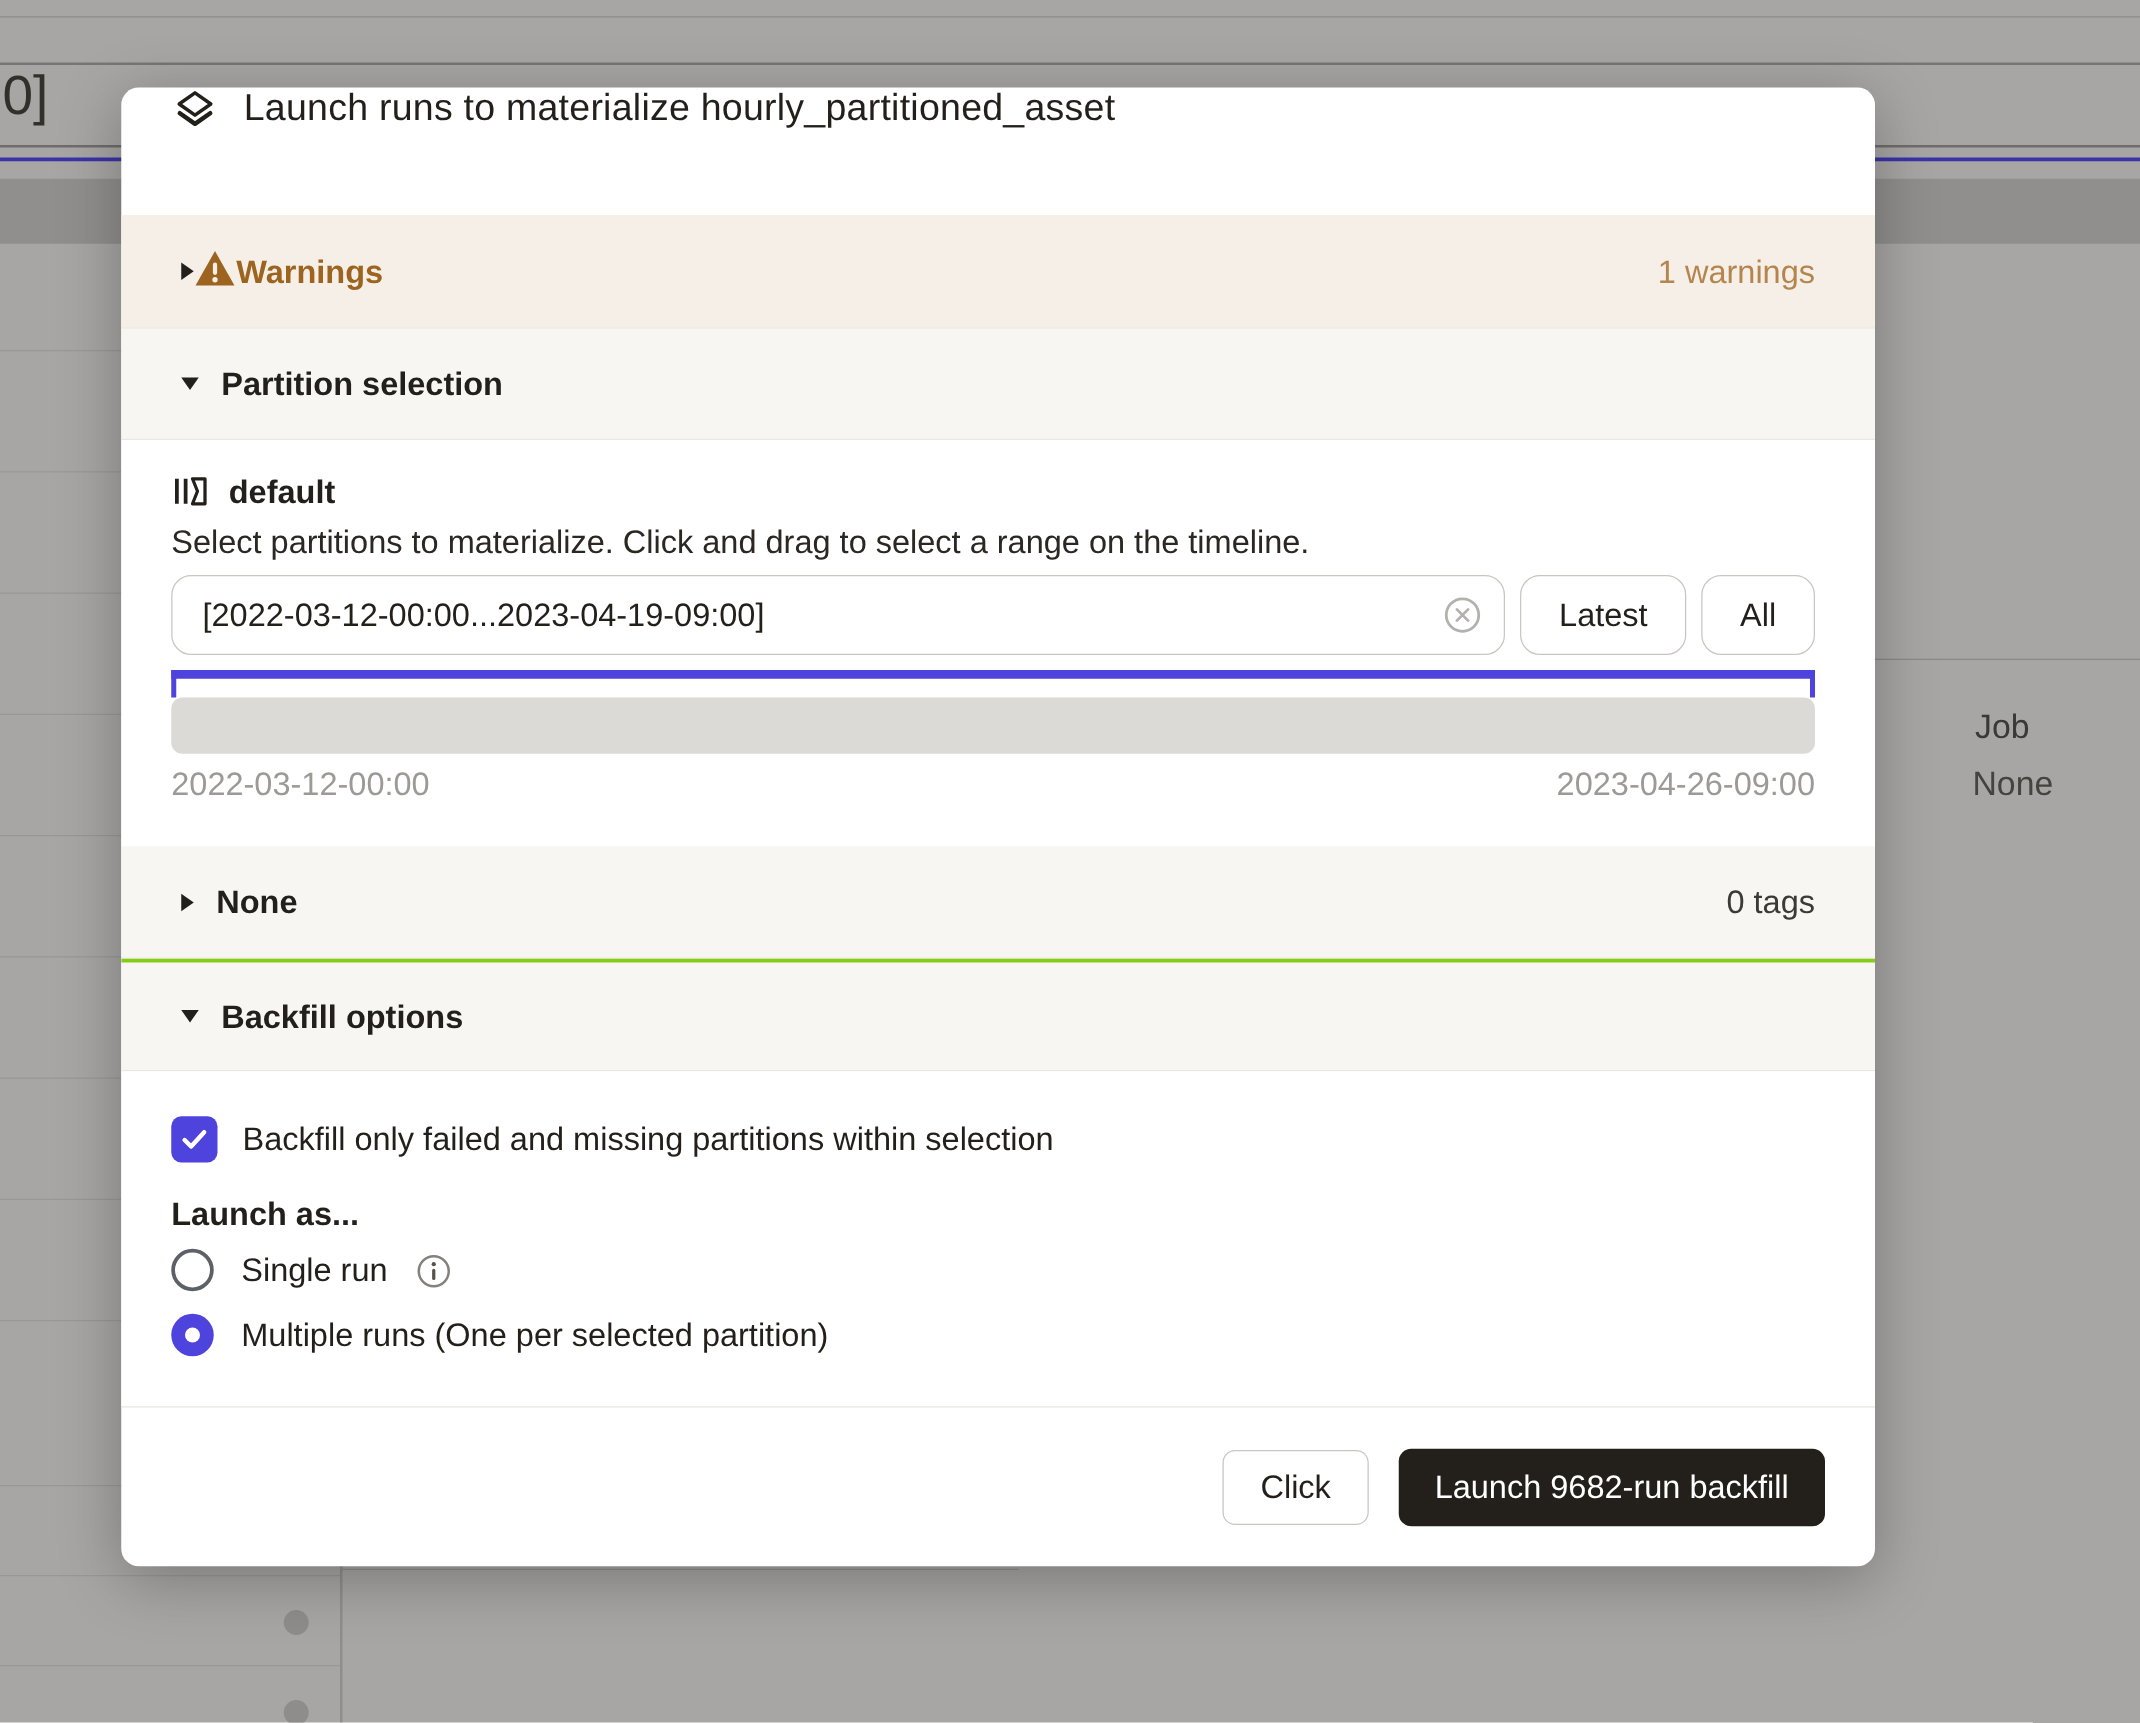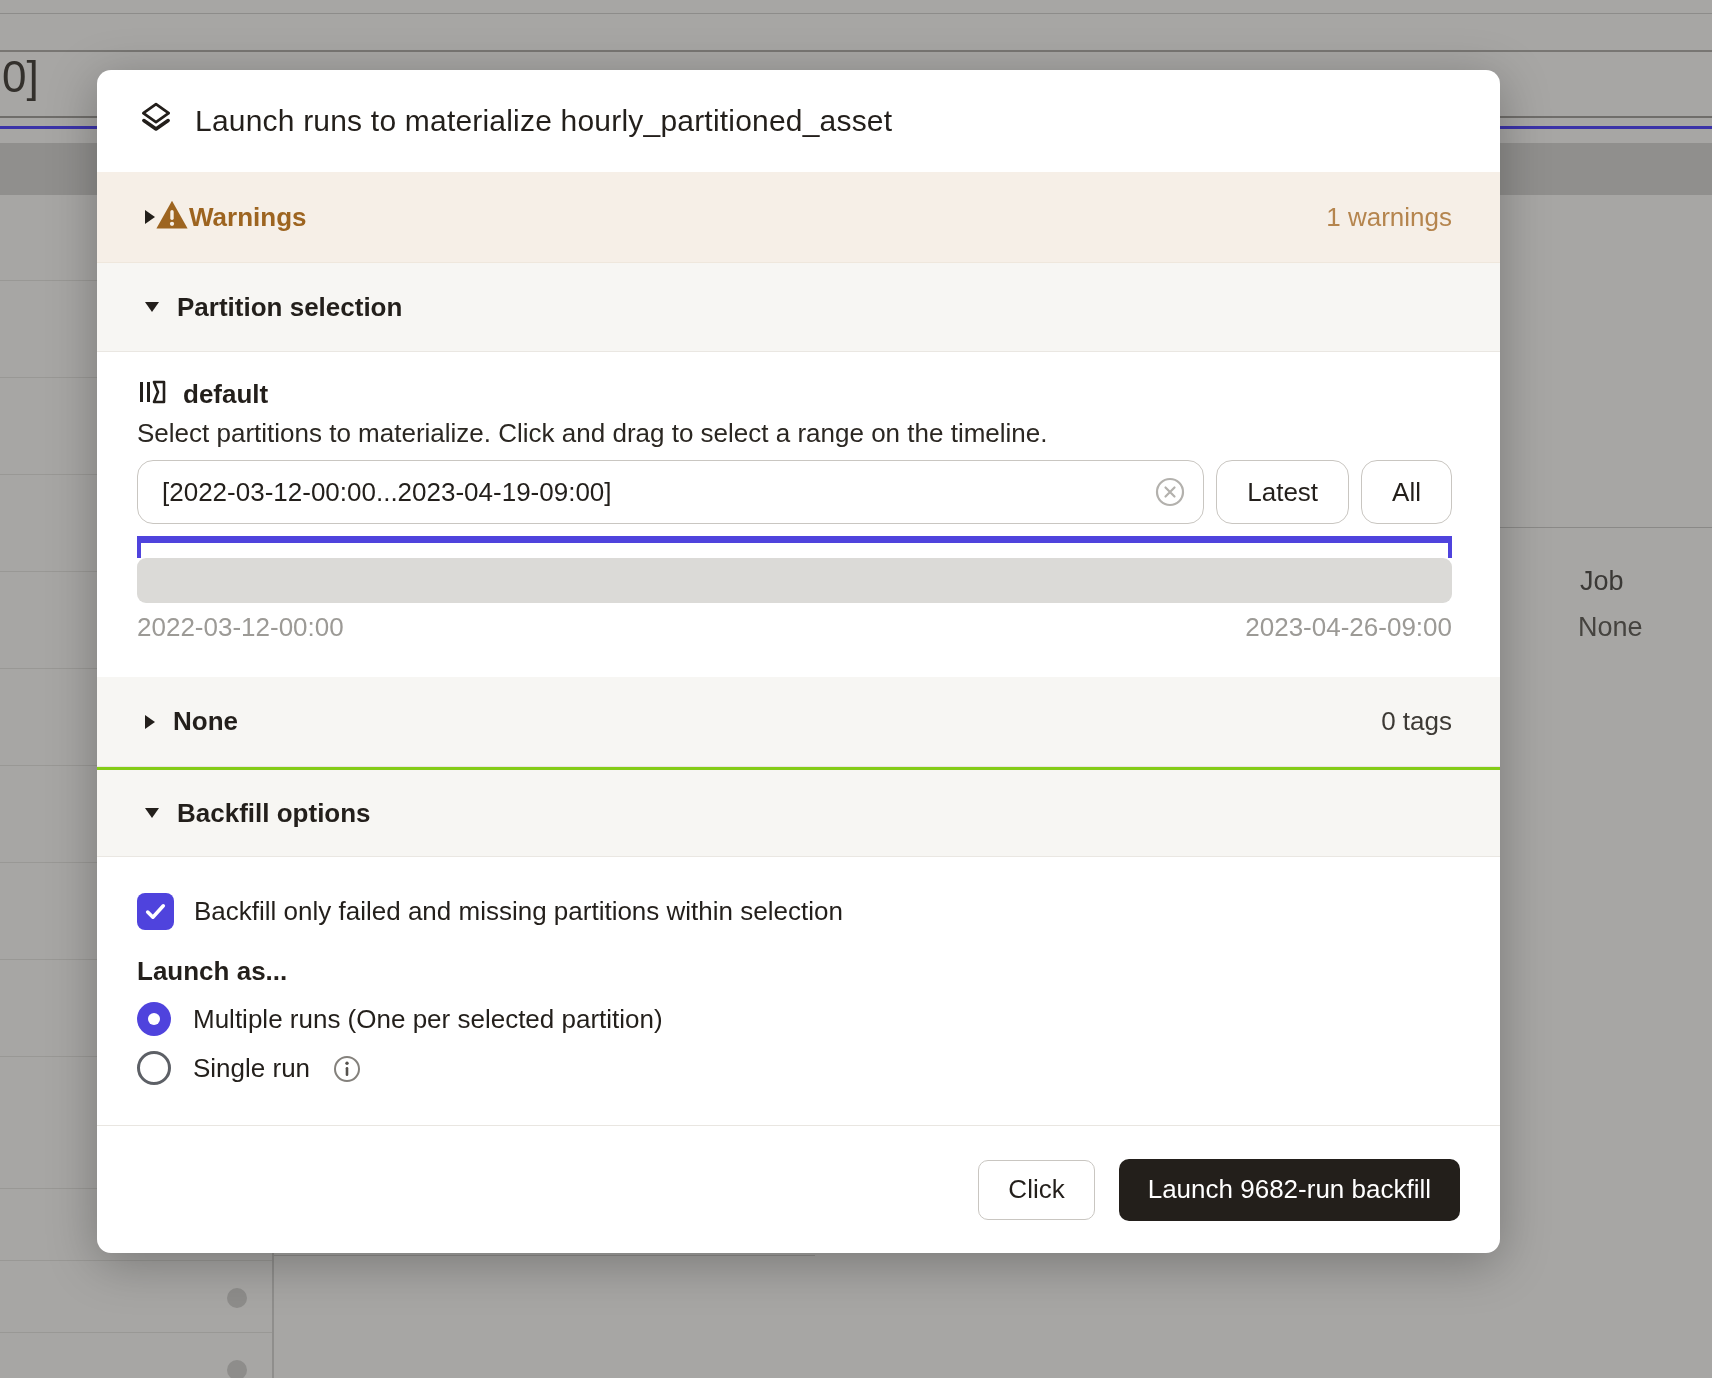--- a/index.html
+++ b/index.html
@@ -25,21 +25,21 @@
 
   
   .modal {
     position:absolute; left:97px; top:70px; width:1403px; height:1183px;
     background:#ffffff; border-radius:14px;
     box-shadow:0 10px 50px rgba(0,0,0,.28);
     display:flex; flex-direction:column; overflow:hidden;
   }
 
   .modal-header {
-    height:102px; display:flex; align-items:center; gap:20px; padding:16px 40px;
+    height:102px; display:flex; align-items:flex-start; gap:20px; padding:0 40px;
   }
   .modal-title { font-size:30px; font-weight:500; letter-spacing:.2px; }
 
   .caret-right {
     width:0; height:0;
     border-left:10px solid #231f1b;
     border-top:7px solid transparent;
     border-bottom:7px solid transparent;
   }
   .caret-down {
@@ -61,21 +61,21 @@
   .section-band {
     height:89px; background:#f7f6f3;
     display:flex; align-items:center; padding:0 48px; gap:18px;
     border-bottom:1px solid #eae7e2;
   }
   .section-band + .section-band { border-top:3px solid #84cc16; }
   .section-title { font-size:26px; font-weight:600; }
   .section-count { margin-left:auto; font-size:26px; color:#3d3a35; }
 
   .partition-body { height:325px; padding:26px 48px 0 40px; background:#fff; }
-  .dimension-row { display:flex; align-items:center; gap:16px; height:32px; }
+  .dimension-row { display:flex; align-items:flex-start; gap:16px; height:32px; }
   .dimension-name { font-size:26px; font-weight:600; }
   .partition-desc { font-size:26px; margin-top:8px; height:30px; color:#2b2722; }
 
   .range-row { display:flex; gap:12px; margin-top:12px; height:64px; }
   .range-input-wrap { position:relative; flex:1; }
   .range-input {
     width:100%; height:64px; border:1px solid #c9c6c1; border-radius:16px;
     font-family:inherit; font-size:26px; color:#231f1b;
     padding:0 70px 0 24px; outline:none; background:#fff;
   }
@@ -260,35 +260,35 @@
       <span class="checkbox">
         <svg width="25" height="25" viewBox="0 0 24 24" fill="none">
           <path d="M4.5 12.5 L9.5 17.5 L19.5 6.5" stroke="#ffffff" stroke-width="3.4" stroke-linecap="round" stroke-linejoin="round"></path>
         </svg>
       </span>
       <span class="checkbox-label">Backfill only failed and missing partitions within selection</span>
     </div>
 
     <div class="launch-as-label">Launch as...</div>
 
-    <div class="radio-row second">
-      <span class="radio selected"></span>
-      <span class="radio-label">Multiple runs (One per selected partition)</span>
-    </div>
-
     <div class="radio-row">
       <span class="radio unselected"></span>
       <span class="radio-label">Single run</span>
       <span>
         <svg width="30" height="30" viewBox="0 0 30 30" fill="none" style="display:block; margin-top:2px;">
           <circle cx="15" cy="15" r="12" stroke="#84817c" stroke-width="2"></circle>
           <circle cx="15" cy="9.3" r="1.7" fill="#55524d"></circle>
           <rect x="13.7" y="13" width="2.6" height="9" rx="1.3" fill="#55524d"></rect>
         </svg>
       </span>
     </div>
+
+    <div class="radio-row second">
+      <span class="radio selected"></span>
+      <span class="radio-label">Multiple runs (One per selected partition)</span>
+    </div>
   </div>
 
   <div class="modal-footer">
     <button class="cancel-btn">Click</button>
     <button class="launch-btn">Launch 9682-run backfill</button>
   </div>
 </div>
 
 </body></html>

